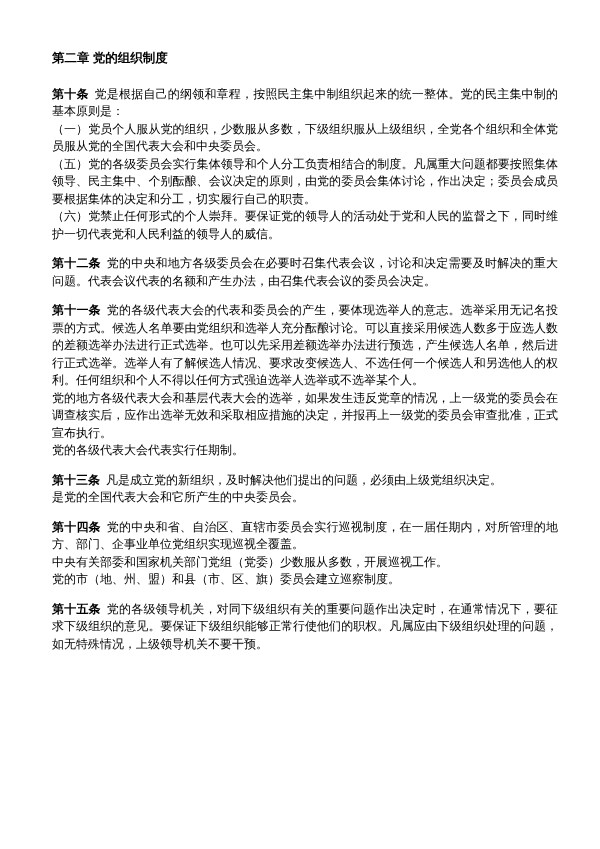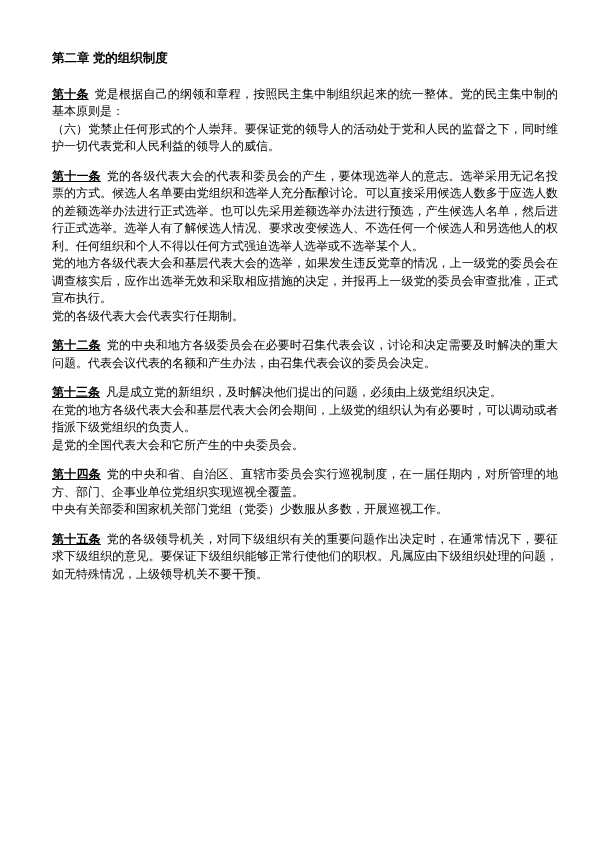--- a/index.html
+++ b/index.html
@@ -40,55 +40,56 @@
   .article:last-child {
     margin-bottom: 8px;
   }
   .article p {
     margin: 0;
     padding: 0;
   }
   .article-label {
     font-weight: bold;
     margin-right: 0.5em;
-    text-decoration: underline;
   }
 </style>
 </head>
 <body>
 
 <div class="page">
   <div class="doc">
 
     <h1 class="chapter-heading">第二章 党的组织制度</h1>
 
     <div class="article">
       <p><b class="article-label">第十条</b><span>党是根据自己的纲领和章程，按照民主集中制组织起来的统一整体。党的民主集中制的基本原则是：</span></p>
+      <p>（一）党员个人服从党的组织，少数服从多数，下级组织服从上级组织，全党各个组织和全体党员服从党的全国代表大会和中央委员会。</p>
+      <p>（五）党的各级委员会实行集体领导和个人分工负责相结合的制度。凡属重大问题都要按照集体领导、民主集中、个别酝酿、会议决定的原则，由党的委员会集体讨论，作出决定；委员会成员要根据集体的决定和分工，切实履行自己的职责。</p>
       <p>（六）党禁止任何形式的个人崇拜。要保证党的领导人的活动处于党和人民的监督之下，同时维护一切代表党和人民利益的领导人的威信。</p>
+    </div>
+
+    <div class="article">
+      <p><b class="article-label">第十二条</b><span>党的中央和地方各级委员会在必要时召集代表会议，讨论和决定需要及时解决的重大问题。代表会议代表的名额和产生办法，由召集代表会议的委员会决定。</span></p>
     </div>
 
     <div class="article">
       <p><b class="article-label">第十一条</b><span>党的各级代表大会的代表和委员会的产生，要体现选举人的意志。选举采用无记名投票的方式。候选人名单要由党组织和选举人充分酝酿讨论。可以直接采用候选人数多于应选人数的差额选举办法进行正式选举。也可以先采用差额选举办法进行预选，产生候选人名单，然后进行正式选举。选举人有了解候选人情况、要求改变候选人、不选任何一个候选人和另选他人的权利。任何组织和个人不得以任何方式强迫选举人选举或不选举某个人。</span></p>
       <p>党的地方各级代表大会和基层代表大会的选举，如果发生违反党章的情况，上一级党的委员会在调查核实后，应作出选举无效和采取相应措施的决定，并报再上一级党的委员会审查批准，正式宣布执行。</p>
       <p>党的各级代表大会代表实行任期制。</p>
     </div>
 
     <div class="article">
-      <p><b class="article-label">第十二条</b><span>党的中央和地方各级委员会在必要时召集代表会议，讨论和决定需要及时解决的重大问题。代表会议代表的名额和产生办法，由召集代表会议的委员会决定。</span></p>
-    </div>
-
-    <div class="article">
       <p><b class="article-label">第十三条</b><span>凡是成立党的新组织，及时解决他们提出的问题，必须由上级党组织决定。</span></p>
-      <p>在党的地方各级代表大会和基层代表大会闭会期间，上级党的组织认为有必要时，可以调动或者指派下级党组织的负责人。</p>
       <p>是党的全国代表大会和它所产生的中央委员会。</p>
     </div>
 
     <div class="article">
       <p><b class="article-label">第十四条</b><span>党的中央和省、自治区、直辖市委员会实行巡视制度，在一届任期内，对所管理的地方、部门、企事业单位党组织实现巡视全覆盖。</span></p>
       <p>中央有关部委和国家机关部门党组（党委）少数服从多数，开展巡视工作。</p>
+      <p>党的市（地、州、盟）和县（市、区、旗）委员会建立巡察制度。</p>
     </div>
 
     <div class="article">
       <p><b class="article-label">第十五条</b><span>党的各级领导机关，对同下级组织有关的重要问题作出决定时，在通常情况下，要征求下级组织的意见。要保证下级组织能够正常行使他们的职权。凡属应由下级组织处理的问题，如无特殊情况，上级领导机关不要干预。</span></p>
     </div>
 
   </div>
 </div>
 
 </body></html>

